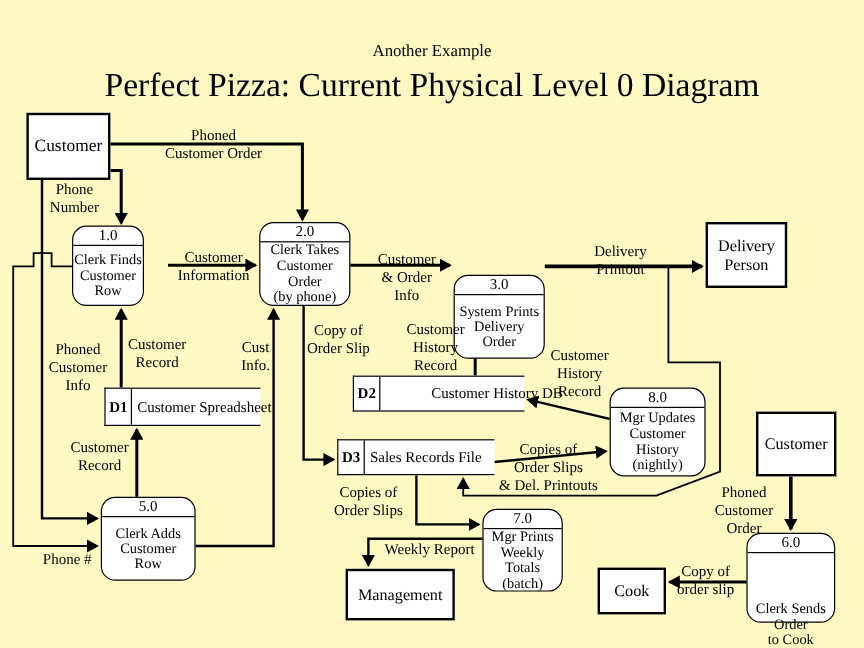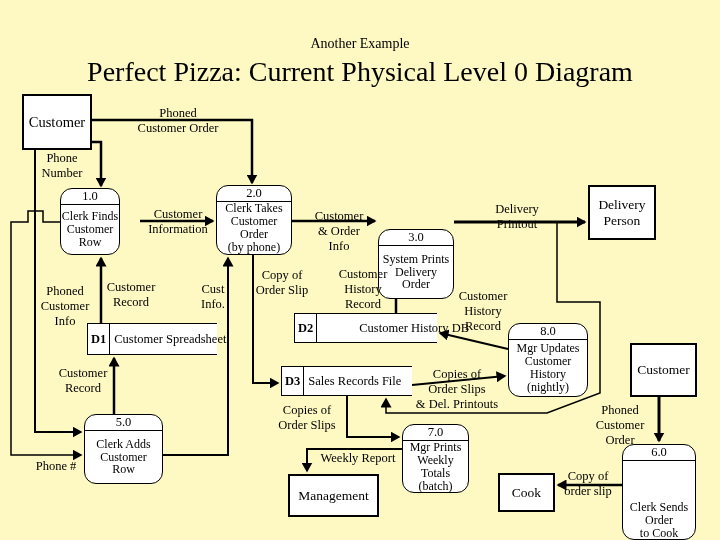--- a/index.html
+++ b/index.html
@@ -97,21 +97,21 @@
     <div class="pbody">System Prints
 Delivery
 Order</div>
   </div>
   <div class="proc" style="left:84px;top:414px;width:79px;height:70px;">
     <div class="pnum">5.0</div>
     <div class="pbody">Clerk Adds
 Customer
 Row</div>
   </div>
-  <div class="proc" style="left:622px;top:444px;width:74px;height:96px;gap:40px;">
+  <div class="proc" style="left:622px;top:444px;width:74px;height:75px;gap:40px;">
     <div class="pnum">6.0</div>
     <div class="pbody">Clerk Sends
 Order
 to Cook
 (paper)</div>
   </div>
   <div class="proc" style="left:402px;top:424px;width:67px;height:69px;">
     <div class="pnum">7.0</div>
     <div class="pbody">Mgr Prints
 Weekly

